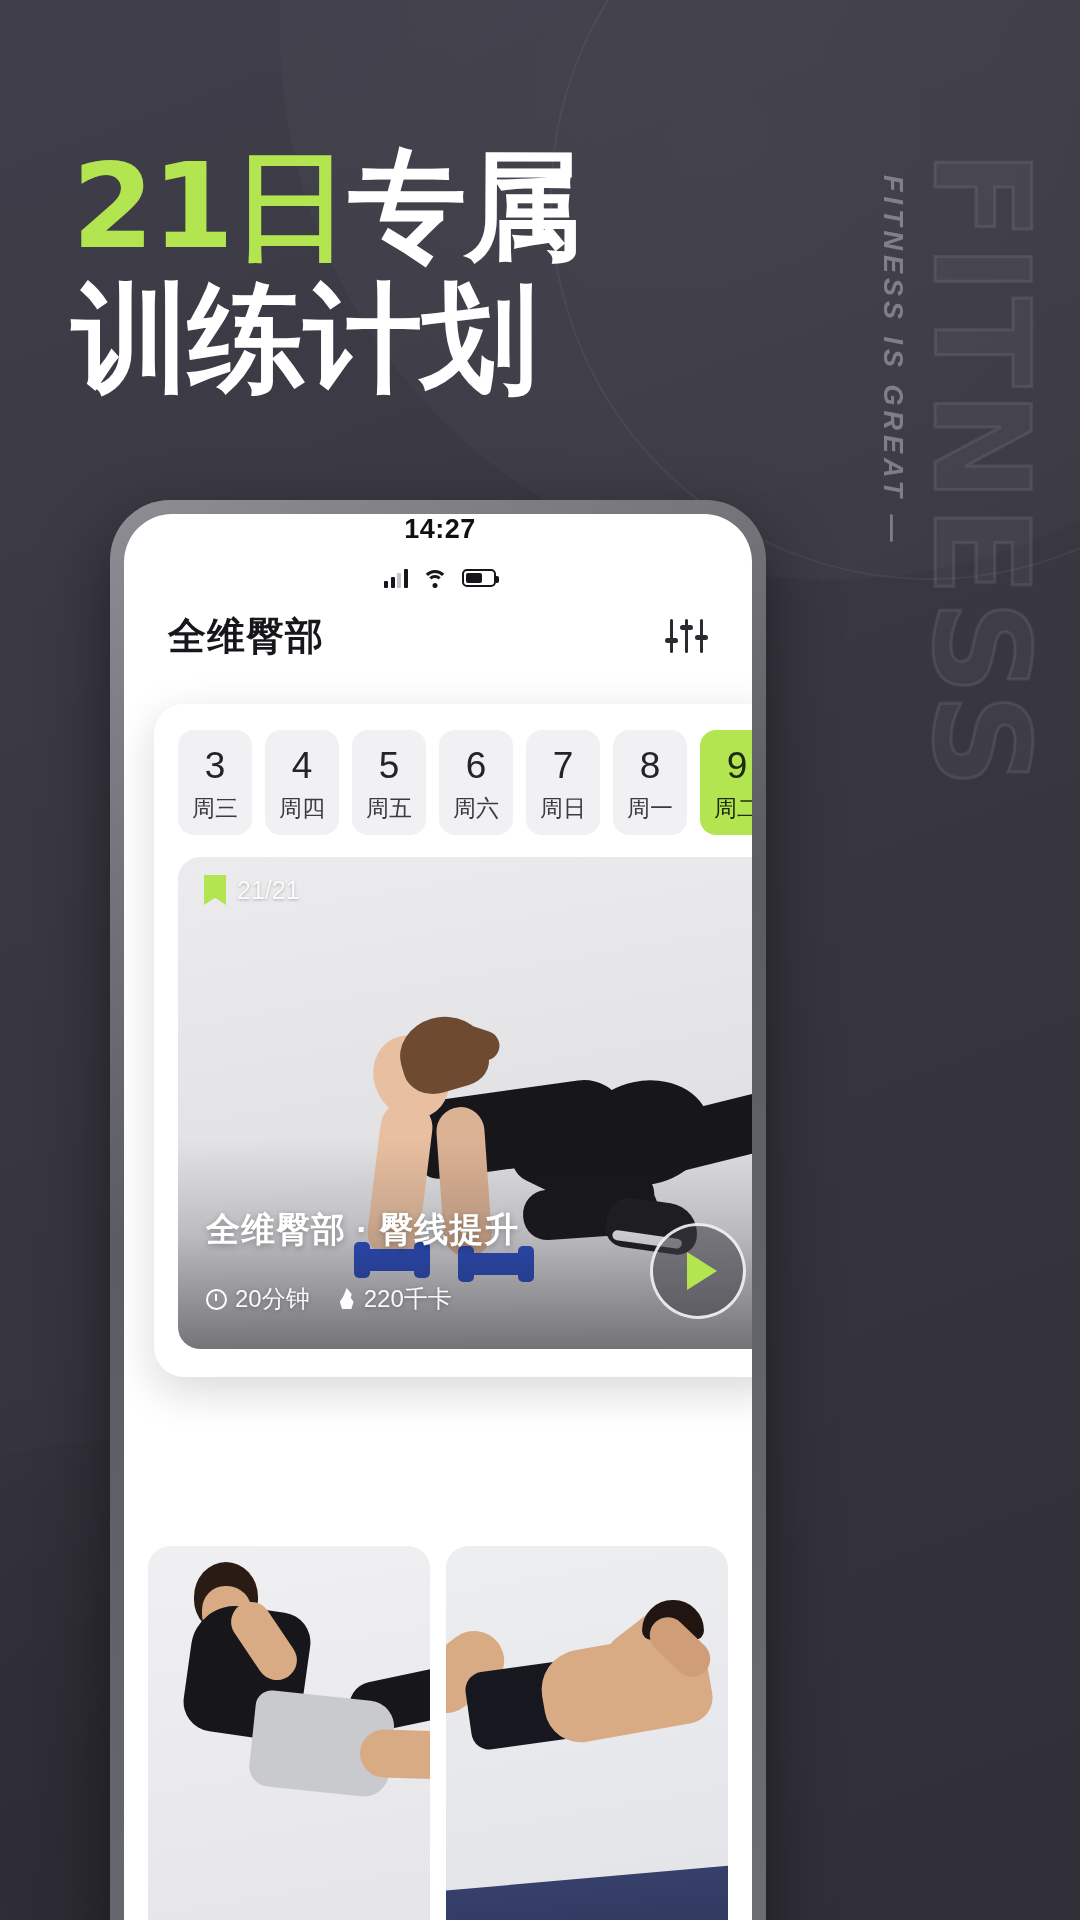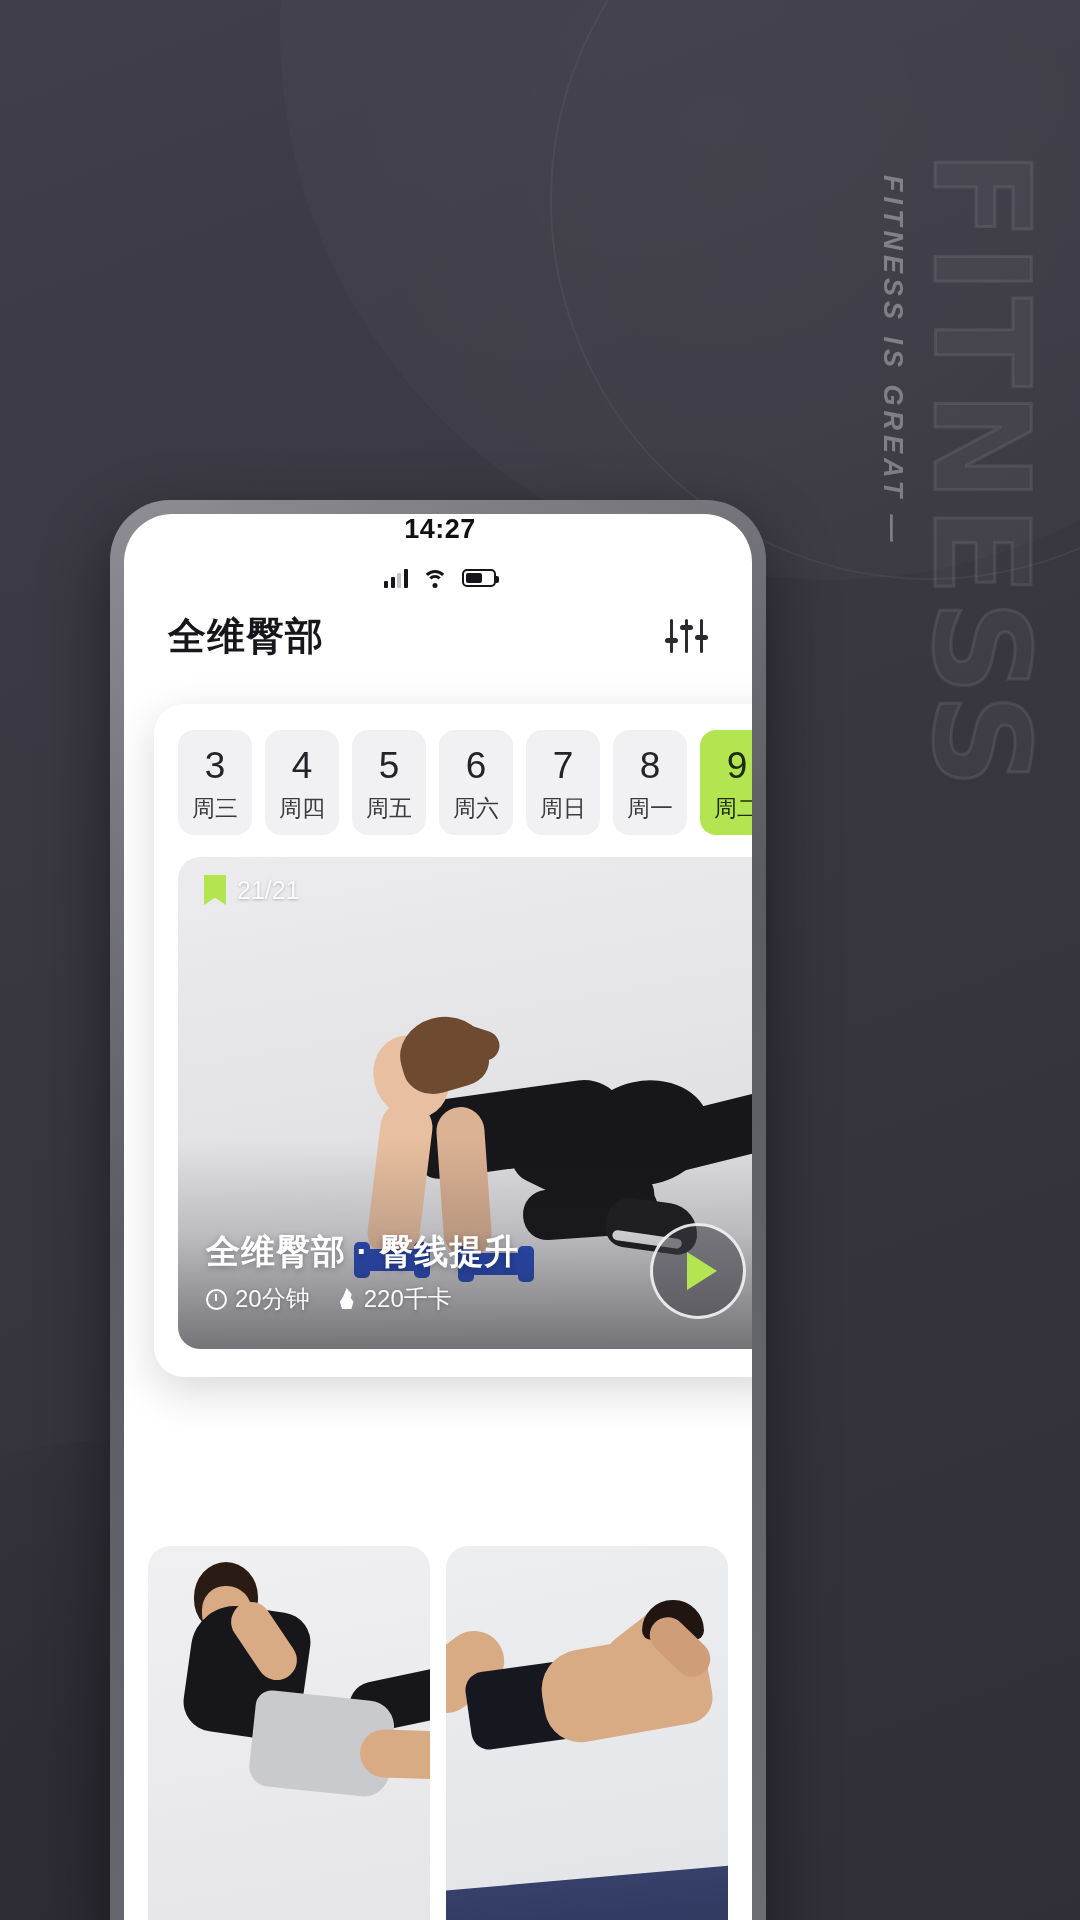--- a/index.html
+++ b/index.html
@@ -250,21 +250,21 @@
   .hero-scrim {
     position:absolute; left:0; right:0; bottom:0; height: 210px;
     background: linear-gradient(to top, rgba(30,30,36,0.55) 0%, rgba(30,30,36,0.18) 55%, rgba(30,30,36,0) 100%);
     z-index: 2;
   }
   .hero-info {
     position: absolute; left: 28px; bottom: 34px; z-index: 3;
   }
   .hero-title {
     font-size: 34px; font-weight: 700; color: #ffffff;
-    letter-spacing: 1px; margin-bottom: 8px;
+    letter-spacing: 1px; margin-bottom: 30px;
     text-shadow: 0 2px 6px rgba(0,0,0,0.3);
   }
   .hero-stats { display: flex; gap: 28px; align-items: center; }
   .stat { display: flex; align-items: center; gap: 8px;
     font-size: 24px; color: rgba(255,255,255,0.95);
     text-shadow: 0 1px 4px rgba(0,0,0,0.3); }
   .ic-clock {
     width: 21px; height: 21px; border: 2.5px solid #fff; border-radius: 50%;
     position: relative; flex: none;
   }
@@ -410,20 +410,24 @@
 <body>
 
 <div class="poster">
   <div class="bg-swoosh"></div>
   <div class="bg-arc"></div>
   <div class="bg-arc2"></div>
 
   <div class="vert-big">FITNESS</div>
   <div class="vert-small">FITNESS IS GREAT —</div>
 
+  <div class="headline">
+    <div class="hl-line"><span class="hl-green">21日</span><span class="hl-white">专属</span></div>
+    <div class="hl-line hl-white">训练计划</div>
+  </div>
 
   <div class="phone">
     <div class="screen">
 
       <div class="statusbar">
         <div class="clock">14:27</div>
         <div class="sys-icons">
           <div class="sig">
               <i></i>
               <i></i>

